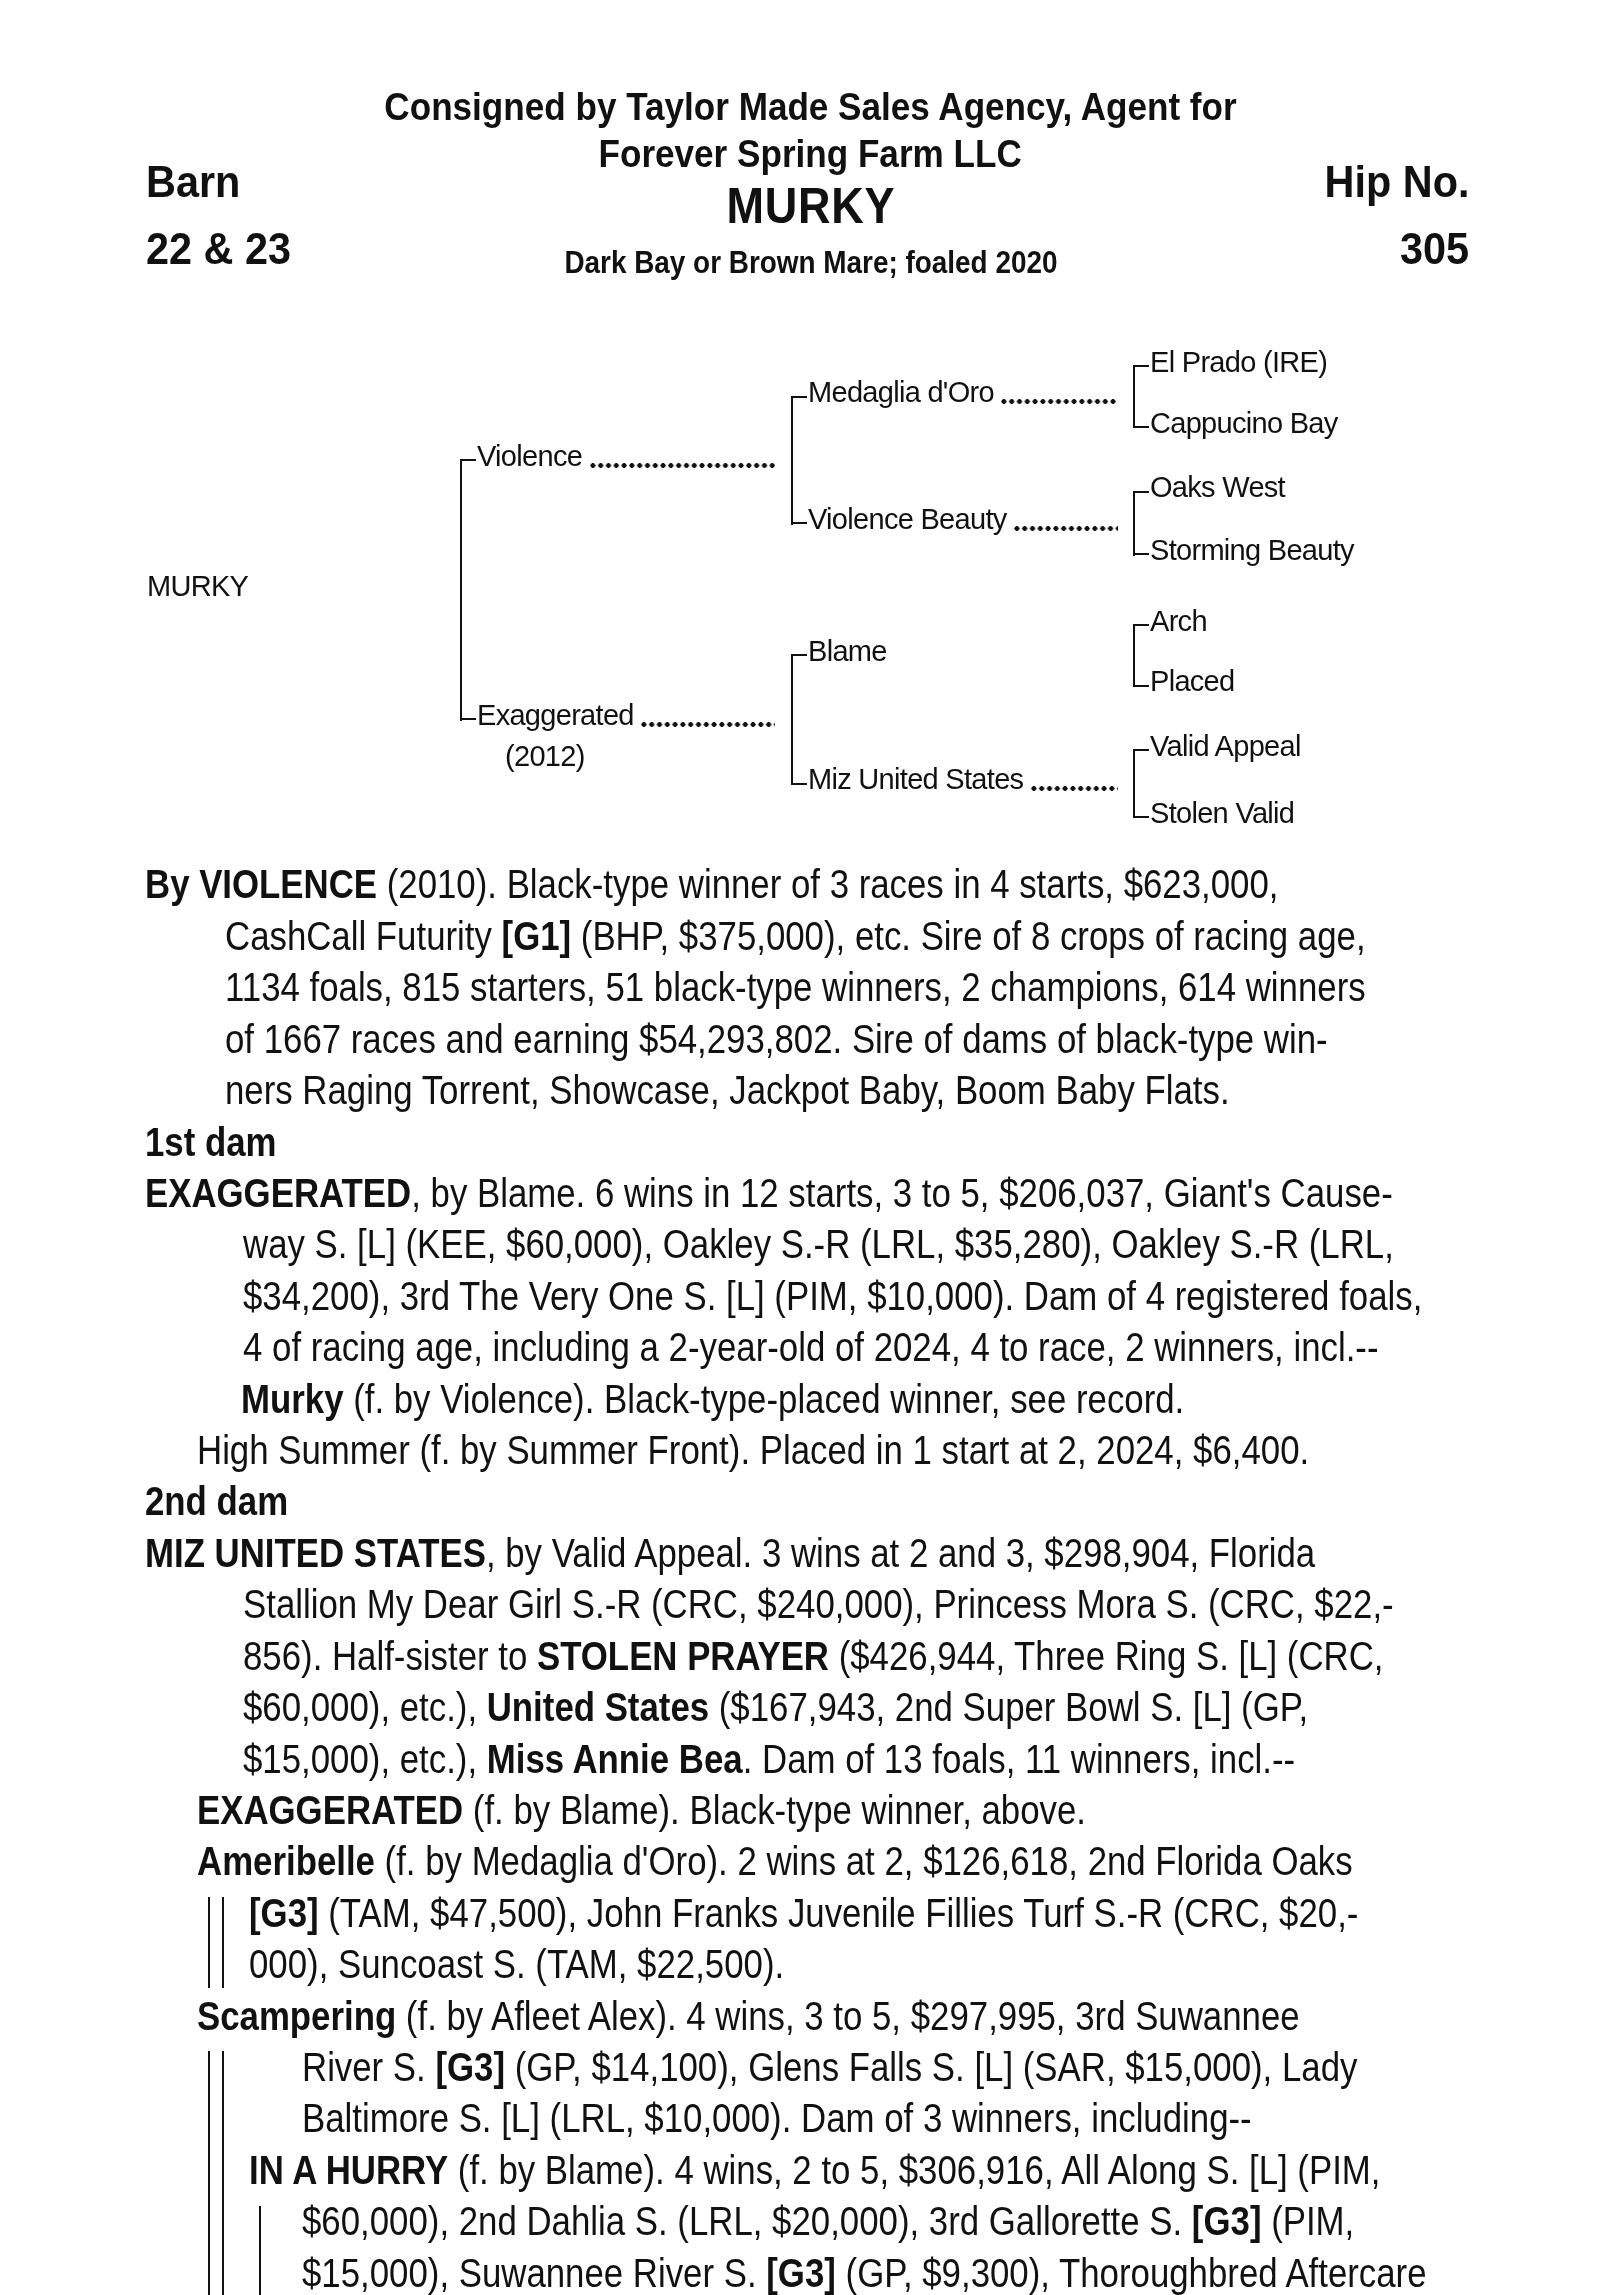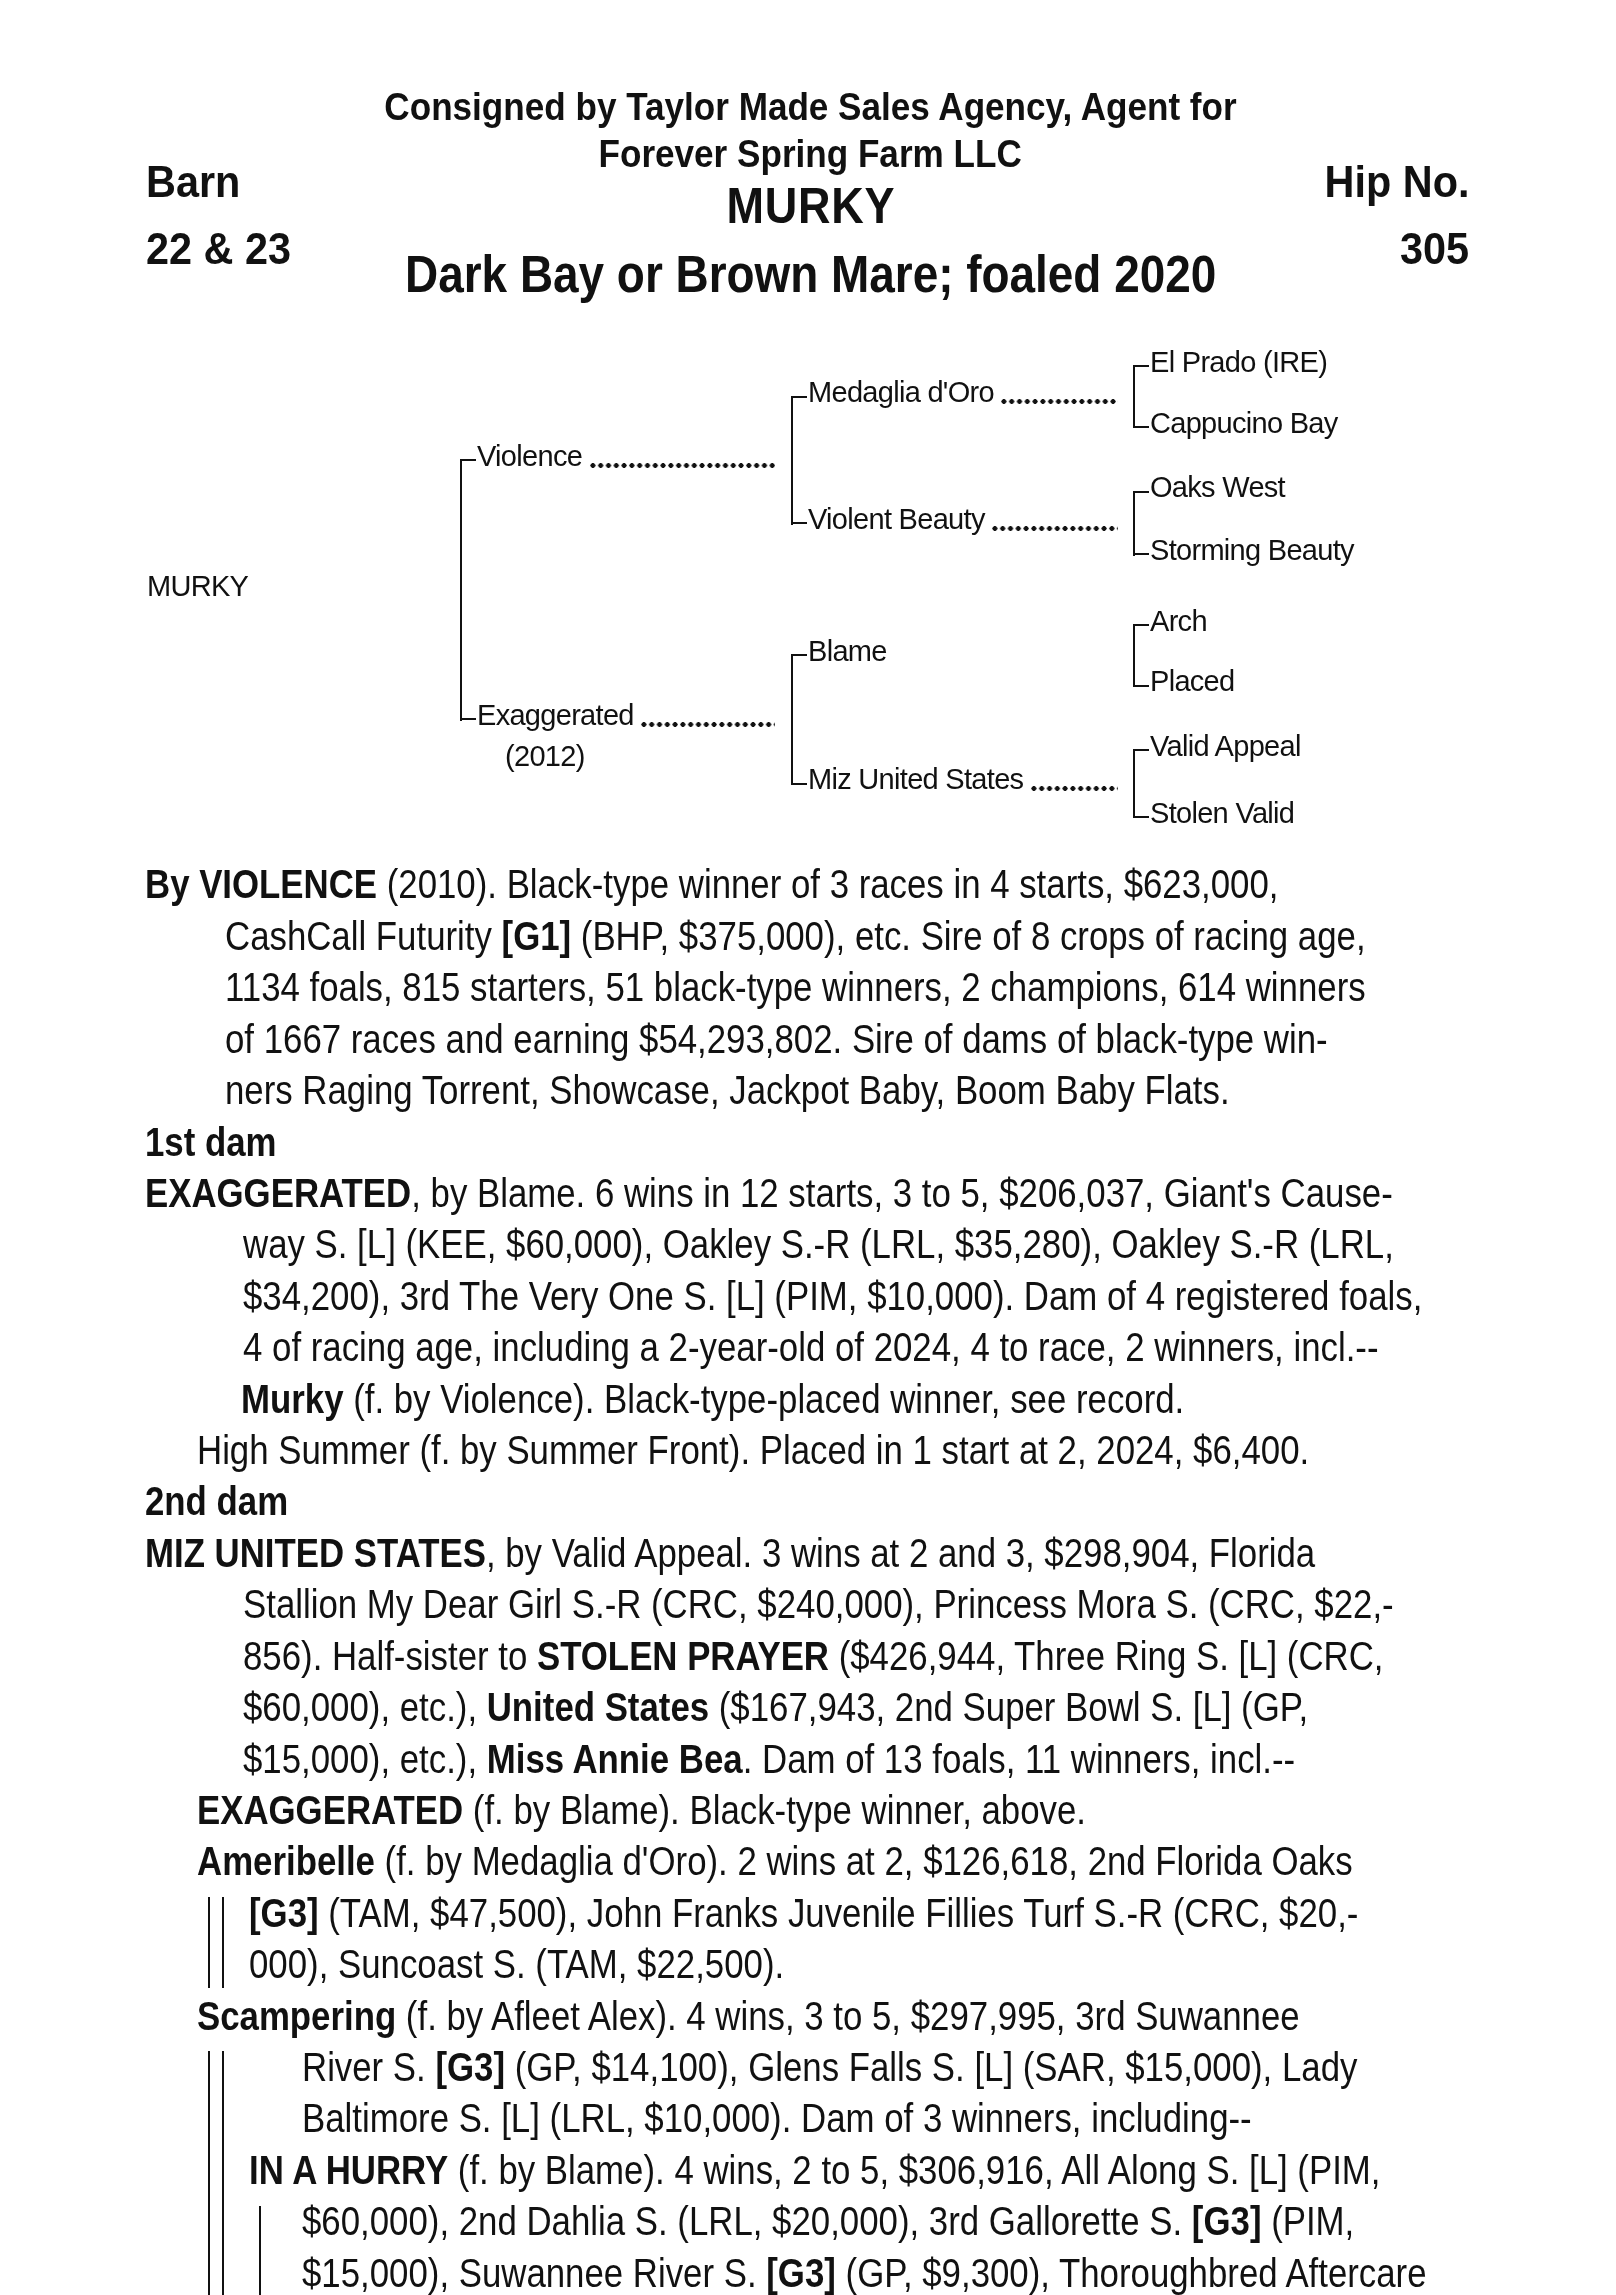--- a/index.html
+++ b/index.html
@@ -10,21 +10,21 @@
     color:#111;
     font-family:"Liberation Sans", sans-serif;
     overflow:hidden;
   }
   
   .hdr-center{position:absolute;left:145px;width:1331px;text-align:center;white-space:nowrap;}
   .hdr-center .sc{display:inline-block;transform:scaleX(0.9);transform-origin:50% 50%;white-space:nowrap;}
   .consign1{top:85px;font-size:39px;font-weight:700;}
   .consign2{top:132px;font-size:39px;font-weight:700;}
   .horsename{top:177px;font-size:50px;font-weight:700;letter-spacing:0.9px;}
-  .colorline{top:245px;font-size:51px;font-weight:700;}
+  .colorline{top:245px;font-size:31px;font-weight:700;}
   .hdr-left{position:absolute;left:146px;top:148px;font-size:45px;font-weight:700;line-height:67px;white-space:nowrap;}
   .hdr-right{position:absolute;right:147px;top:148px;font-size:45px;font-weight:700;line-height:67px;text-align:right;white-space:nowrap;}
   .hdr-left .sc,.hdr-right .sc{display:inline-block;transform:scaleX(0.92);white-space:nowrap;}
   .hdr-left .sc{transform-origin:0 50%;}
   .hdr-right .sc{transform-origin:100% 50%;}
   
   .tnode{position:absolute;font-size:29px;line-height:33px;letter-spacing:-0.7px;white-space:nowrap;display:flex;align-items:flex-start;}
   .tname{white-space:nowrap;}
   .leader{flex:1 1 auto;height:5.5px;align-self:flex-end;margin:0 2.8px 4.6px 6.4px;
     background-image:radial-gradient(circle,#111 2.3px,rgba(0,0,0,0) 2.8px);
@@ -68,21 +68,21 @@
       <div class="tnode" style="left: 477px; top: 699px; width: 301px;">
         <span class="tname">Exaggerated</span>
         <span class="leader"></span>
       </div>
       <div class="tyear" style="left: 505px; top: 740px;">(2012)</div>
       <div class="tnode" style="left: 808px; top: 376px; width: 313px;">
         <span class="tname">Medaglia d'Oro</span>
         <span class="leader"></span>
       </div>
       <div class="tnode" style="left: 808px; top: 503px; width: 313px;">
-        <span class="tname">Violent Beauty</span>
+        <span class="tname">Violence Beauty</span>
         <span class="leader"></span>
       </div>
       <div class="tnode" style="left: 808px; top: 635px; width: 313px; flex-direction: column;">
         <span class="tname">Blame</span>
         <span class="leader"></span>
       </div>
       <div class="tnode" style="left: 808px; top: 763px; width: 313px;">
         <span class="tname">Miz United States</span>
         <span class="leader"></span>
       </div>

